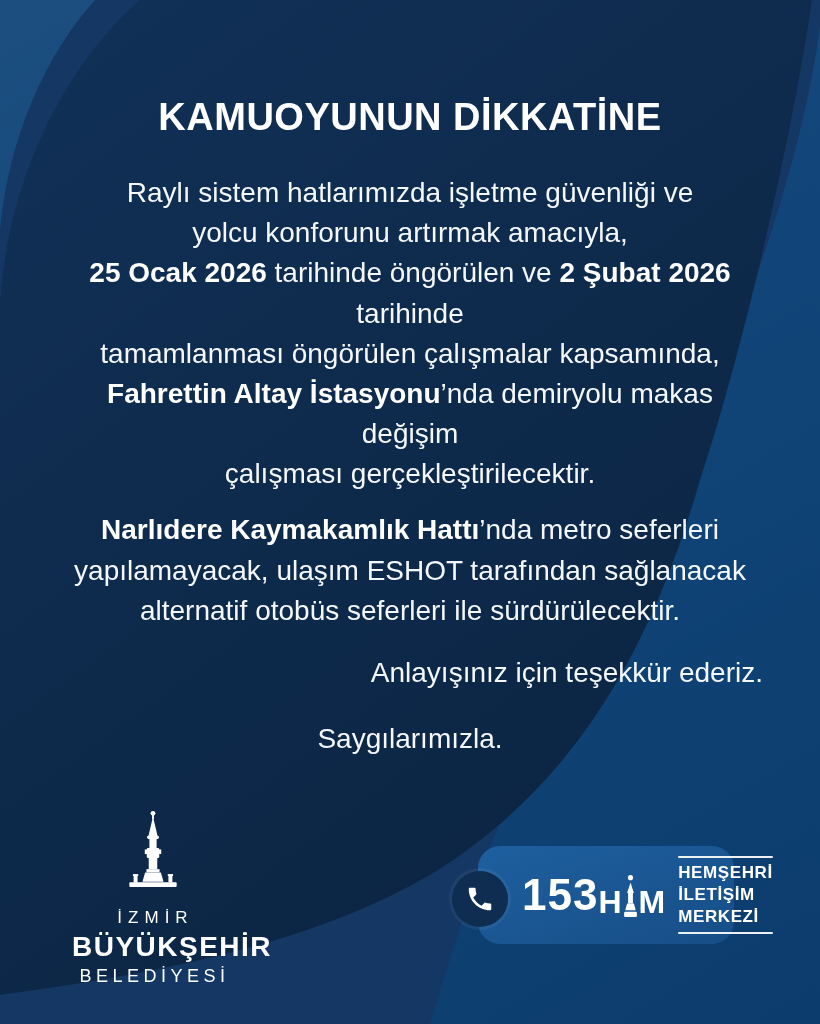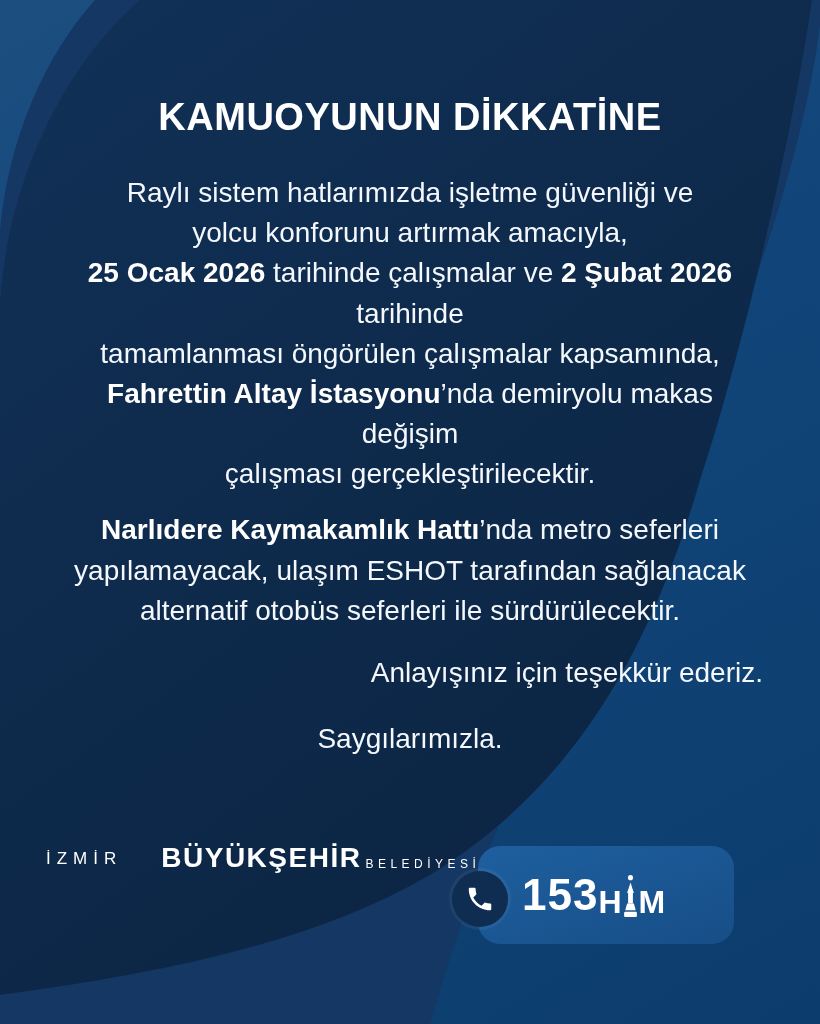--- a/index.html
+++ b/index.html
@@ -31,28 +31,28 @@
   }
   .para .b{font-weight:700;color:#ffffff;}
   .para:nth-child(2){margin-top:16px;}
   .para:nth-child(3){margin-top:22px;text-align:right;}
   .para:nth-child(4){margin-top:26px;}
   .para:nth-child(5){margin-top:56px;}
 
   
   .muni-logo{
     position:absolute;left:40px;top:810px;width:225px;
-    display:flex;flex-direction:row;align-items:center;z-index:3;
+    display:flex;flex-direction:column;align-items:center;z-index:3;
     color:#fff;
     text-align:center;
   }
   .muni-logo svg{display:block;}
   .muni-line1{font-size:17px;letter-spacing:6px;margin-top:6px;text-indent:6px;}
   .muni-line2{font-size:28px;font-weight:700;letter-spacing:1.5px;margin-top:3px;margin-left:39px;}
-  .muni-line3{font-size:12px;letter-spacing:4.5px;margin-top:16px;text-indent:4px;}
+  .muni-line3{font-size:18px;letter-spacing:4.5px;margin-top:3px;text-indent:4px;}
 
   
   .him-wrap{position:absolute;left:452px;top:846px;z-index:3;width:300px;height:100px;}
   .him-rect{
     position:absolute;left:26px;top:0;width:256px;height:98px;
     background:linear-gradient(160deg,#1e5f9f,#174e87);
     border-radius:22px;
     display:flex;align-items:center;
     padding-left:44px;box-sizing:border-box;
   }
@@ -92,21 +92,21 @@
     <path d="M 140,0 C 70,60 10,170 0,300 L 0,995
              C 150,975 310,945 430,875 C 560,795 645,672 700,480
              C 740,360 790,150 812,0 Z" fill="url(#gDark)"></path>
   </svg>
 
   <div class="content">
     <h1 class="title">KAMUOYUNUN DİKKATİNE</h1>
     <div class="body-text">
         <p class="para"><span>Raylı sistem hatlarımızda işletme güvenliği ve
 yolcu konforunu artırmak amacıyla,
-</span><span class="b">25 Ocak 2026</span><span> tarihinde çalışmalar ve </span><span class="b">2 Şubat 2026</span><span> tarihinde
+</span><span class="b">25 Ocak 2026</span><span> tarihinde öngörülen ve </span><span class="b">2 Şubat 2026</span><span> tarihinde
 tamamlanması öngörülen çalışmalar kapsamında,
 </span><span class="b">Fahrettin Altay İstasyonu</span><span>’nda demiryolu makas değişim
 çalışması gerçekleştirilecektir.</span></p>
         <p class="para"><span class="b">Narlıdere Kaymakamlık Hattı</span><span>’nda metro seferleri
 yapılamayacak, ulaşım ESHOT tarafından sağlanacak
 alternatif otobüs seferleri ile sürdürülecektir.</span></p>
         <p class="para"><span>Anlayışınız için teşekkür ederiz.</span></p>
         <p class="para"><span>Saygılarımızla.</span></p>
       </div>
   </div>
@@ -144,20 +144,29 @@
           <svg width="15" height="42" viewBox="0 0 20 56" fill="#ffffff" aria-hidden="true">
             <circle cx="10" cy="3.5" r="3.4"></circle>
             <polygon points="10,10 5.5,24 14.5,24"></polygon>
             <rect x="6.8" y="24" width="6.4" height="14"></rect>
             <polygon points="5.5,38 14.5,38 17,47 3,47"></polygon>
             <rect x="1.5" y="49" width="17" height="7" rx="1.5"></rect>
           </svg>
           <span class="ltr">M</span>
         </div>
       </div>
+      <div class="him-right">
+        <div class="him-rule"></div>
+        <div class="him-lines">
+          <div class="him-line">HEMŞEHRİ</div>
+          <div class="him-line">İLETİŞİM</div>
+          <div class="him-line">MERKEZİ</div>
+        </div>
+        <div class="him-rule"></div>
+      </div>
     </div>
     <div class="him-circle">
       <svg width="30" height="30" viewBox="0 0 24 24" fill="#ffffff" aria-hidden="true">
         <path d="M6.62 10.79c1.44 2.83 3.76 5.14 6.59 6.59l2.2-2.21c.27-.27.67-.36 1.02-.24 1.12.37 2.33.57 3.57.57.55 0 1 .45 1 1V20c0 .55-.45 1-1 1-9.39 0-17-7.61-17-17 0-.55.45-1 1-1h3.5c.55 0 1 .45 1 1 0 1.25.2 2.45.57 3.57.11.35.03.74-.25 1.02l-2.2 2.2z"></path>
       </svg>
     </div>
   </div>
 
 </div>
 

